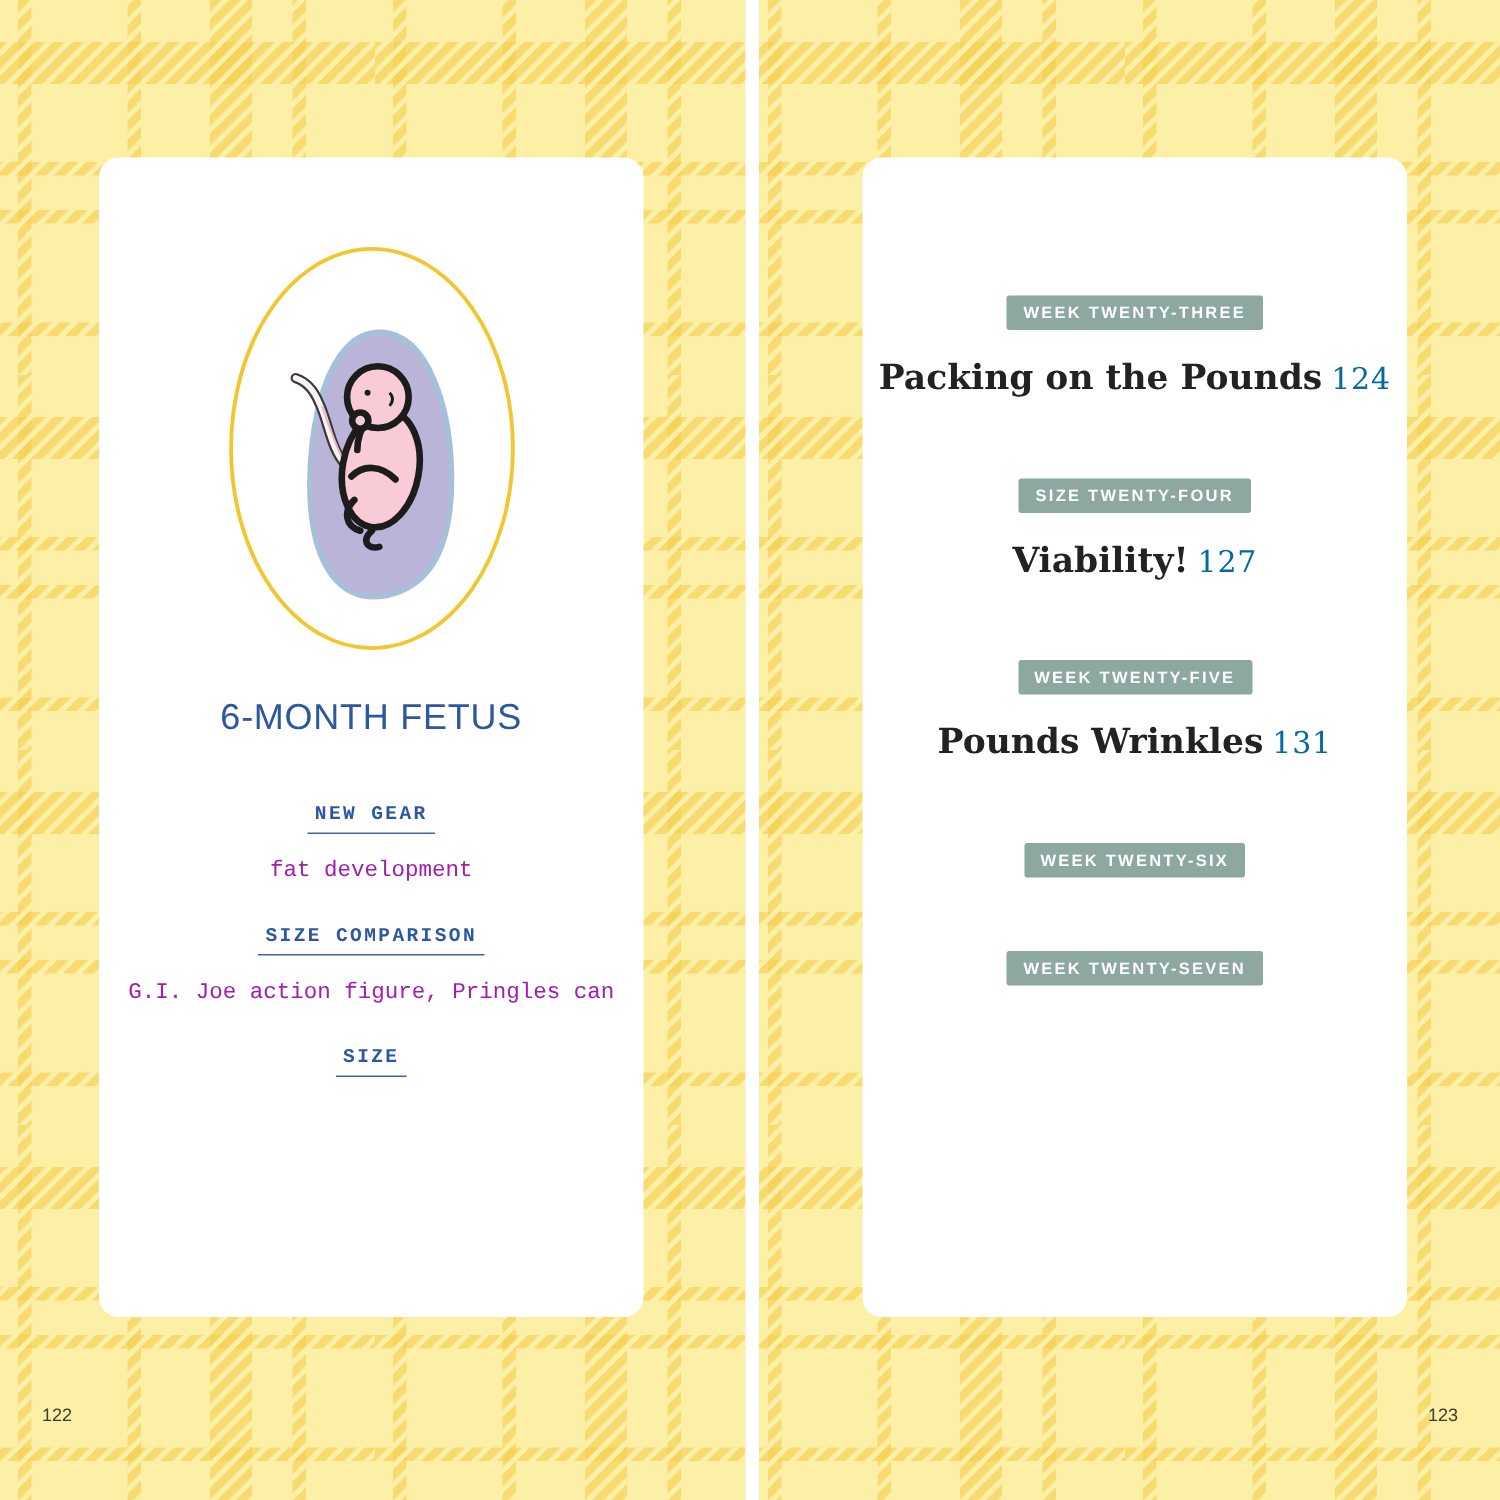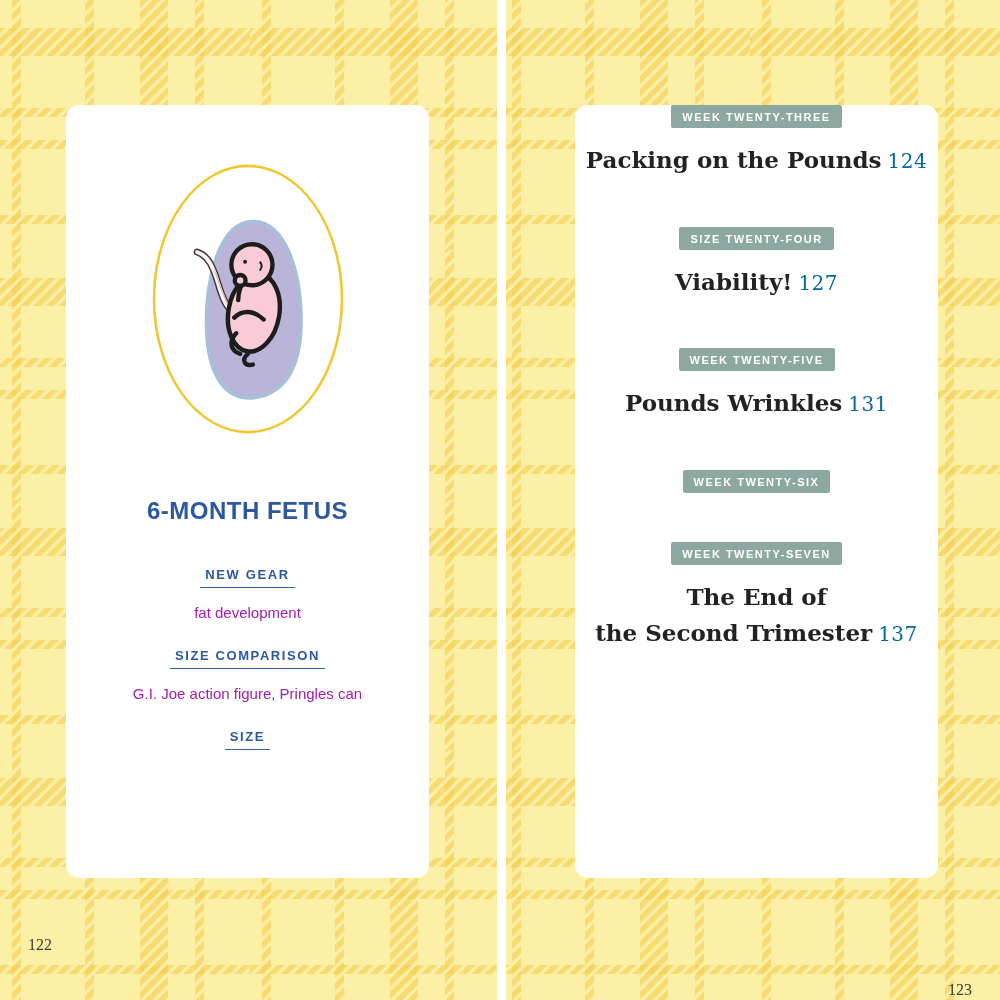--- a/index.html
+++ b/index.html
@@ -14,57 +14,57 @@
   .card{
     position:absolute;top:105px;width:363px;height:773px;background:#ffffff;
     border-radius:13px;box-sizing:border-box;
   }
   #card-left{left:66px;text-align:center;}
   #card-right{left:575px;text-align:center;}
 
   
   .oval-wrap{margin-top:56px;display:flex;justify-content:center;}
   .fetus-title{
-    margin-top:60px;font-size:24px;font-weight:bold;letter-spacing:0.5px;
+    margin-top:28px;font-size:24px;font-weight:normal;letter-spacing:0.5px;
     color:#2D579F;
   }
-  .section{margin-top:40px;}
+  .section{margin-top:40px;font-family:Liberation Mono, monospace;}
   .section-label{
     display:inline-block;font-size:13px;font-weight:bold;letter-spacing:1.6px;
     color:#2D579F;padding:0 5px 5px 5px;border-bottom:1.6px solid #3A66A8;
   }
   .section-text{
     margin-top:11px;font-size:15px;color:#a21caf;line-height:1.85;
   }
   .sec-gap-sm{margin-top:19px;}
 
   
-  #card-right{}
+  #card-right{padding-top:92px;}
   .entry{margin-bottom:49px;}
   .badge{
     display:inline-block;background:#8CA8A1;color:#ffffff;
     font-size:11px;font-weight:bold;letter-spacing:1.5px;
     padding:6px 11px 5px 11px;border-radius:2px;
   }
   .entry-title{
     margin-top:14px;font-family:"DejaVu Serif","Liberation Serif",serif;
     font-weight:bold;font-size:23px;color:#222222;line-height:1.55;
   }
   .entry-pagenum{
     font-weight:normal;color:#0369a1;font-size:20px;padding-left:6px;
     letter-spacing:0.5px;
   }
 
   
   .folio{
-    position:absolute;font-family:Liberation Serif, serif;
-    font-size:16px;color:#3c3c30;top:936px;
+    position:absolute;font-family:Liberation Sans, sans-serif;
+    font-size:12px;color:#3c3c30;top:936px;
   }
   #folio-left{left:28px;}
-  #folio-right{right:28px;margin-top:45px;}
+  #folio-right{right:28px;}
 </style>
 </head>
 <body>
 
 <div id="stage">
 
   <svg id="plaid-bg" xmlns="http://www.w3.org/2000/svg" width="1000" height="1000">
     <defs>
       <pattern id="twill" width="9" height="9" patternUnits="userSpaceOnUse" patternTransform="rotate(45)">
         <rect width="5.5" height="9" fill="#F4CE4F"></rect>
@@ -164,24 +164,20 @@
         <span>Pounds Wrinkles</span><span class="entry-pagenum">131</span>
       </div>
     </div>
 
     <div class="entry">
       <div class="badge">WEEK TWENTY-SIX</div>
     </div>
 
     <div class="entry">
       <div class="badge">WEEK TWENTY-SEVEN</div>
-      <div class="entry-title">
-        <span>The End of</span><br>
-        <span>the Second Trimester</span><span class="entry-pagenum">137</span>
-      </div>
     </div>
 
   </div>
 
   <div id="folio-left" class="folio">122</div>
   <div id="folio-right" class="folio">123</div>
 
 </div>
 
 </body></html>

